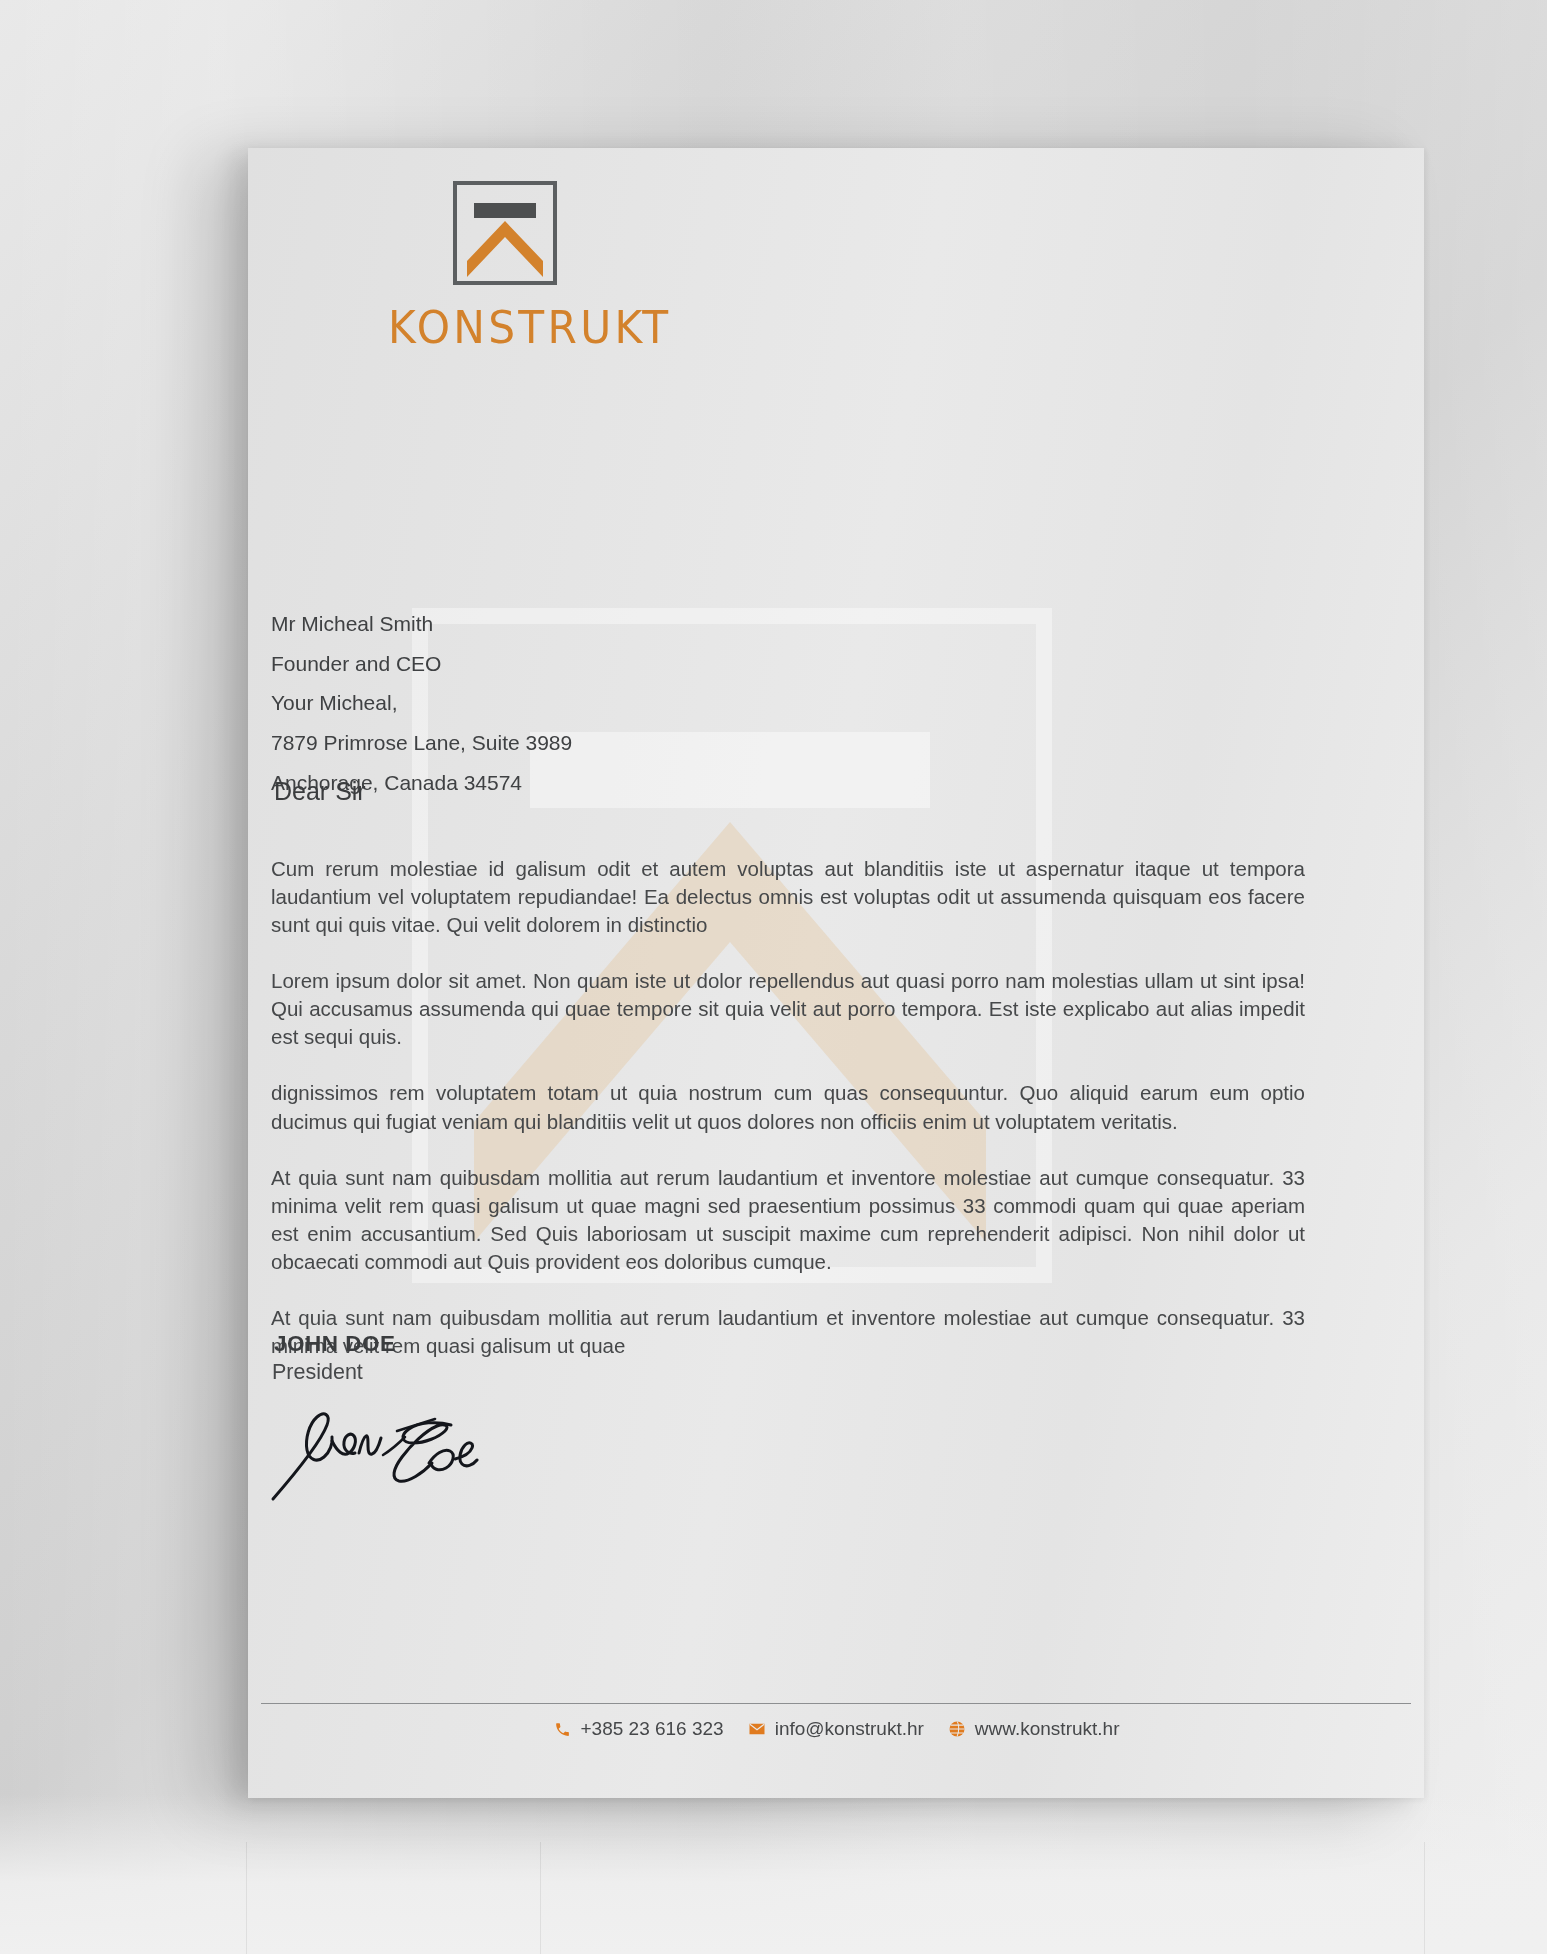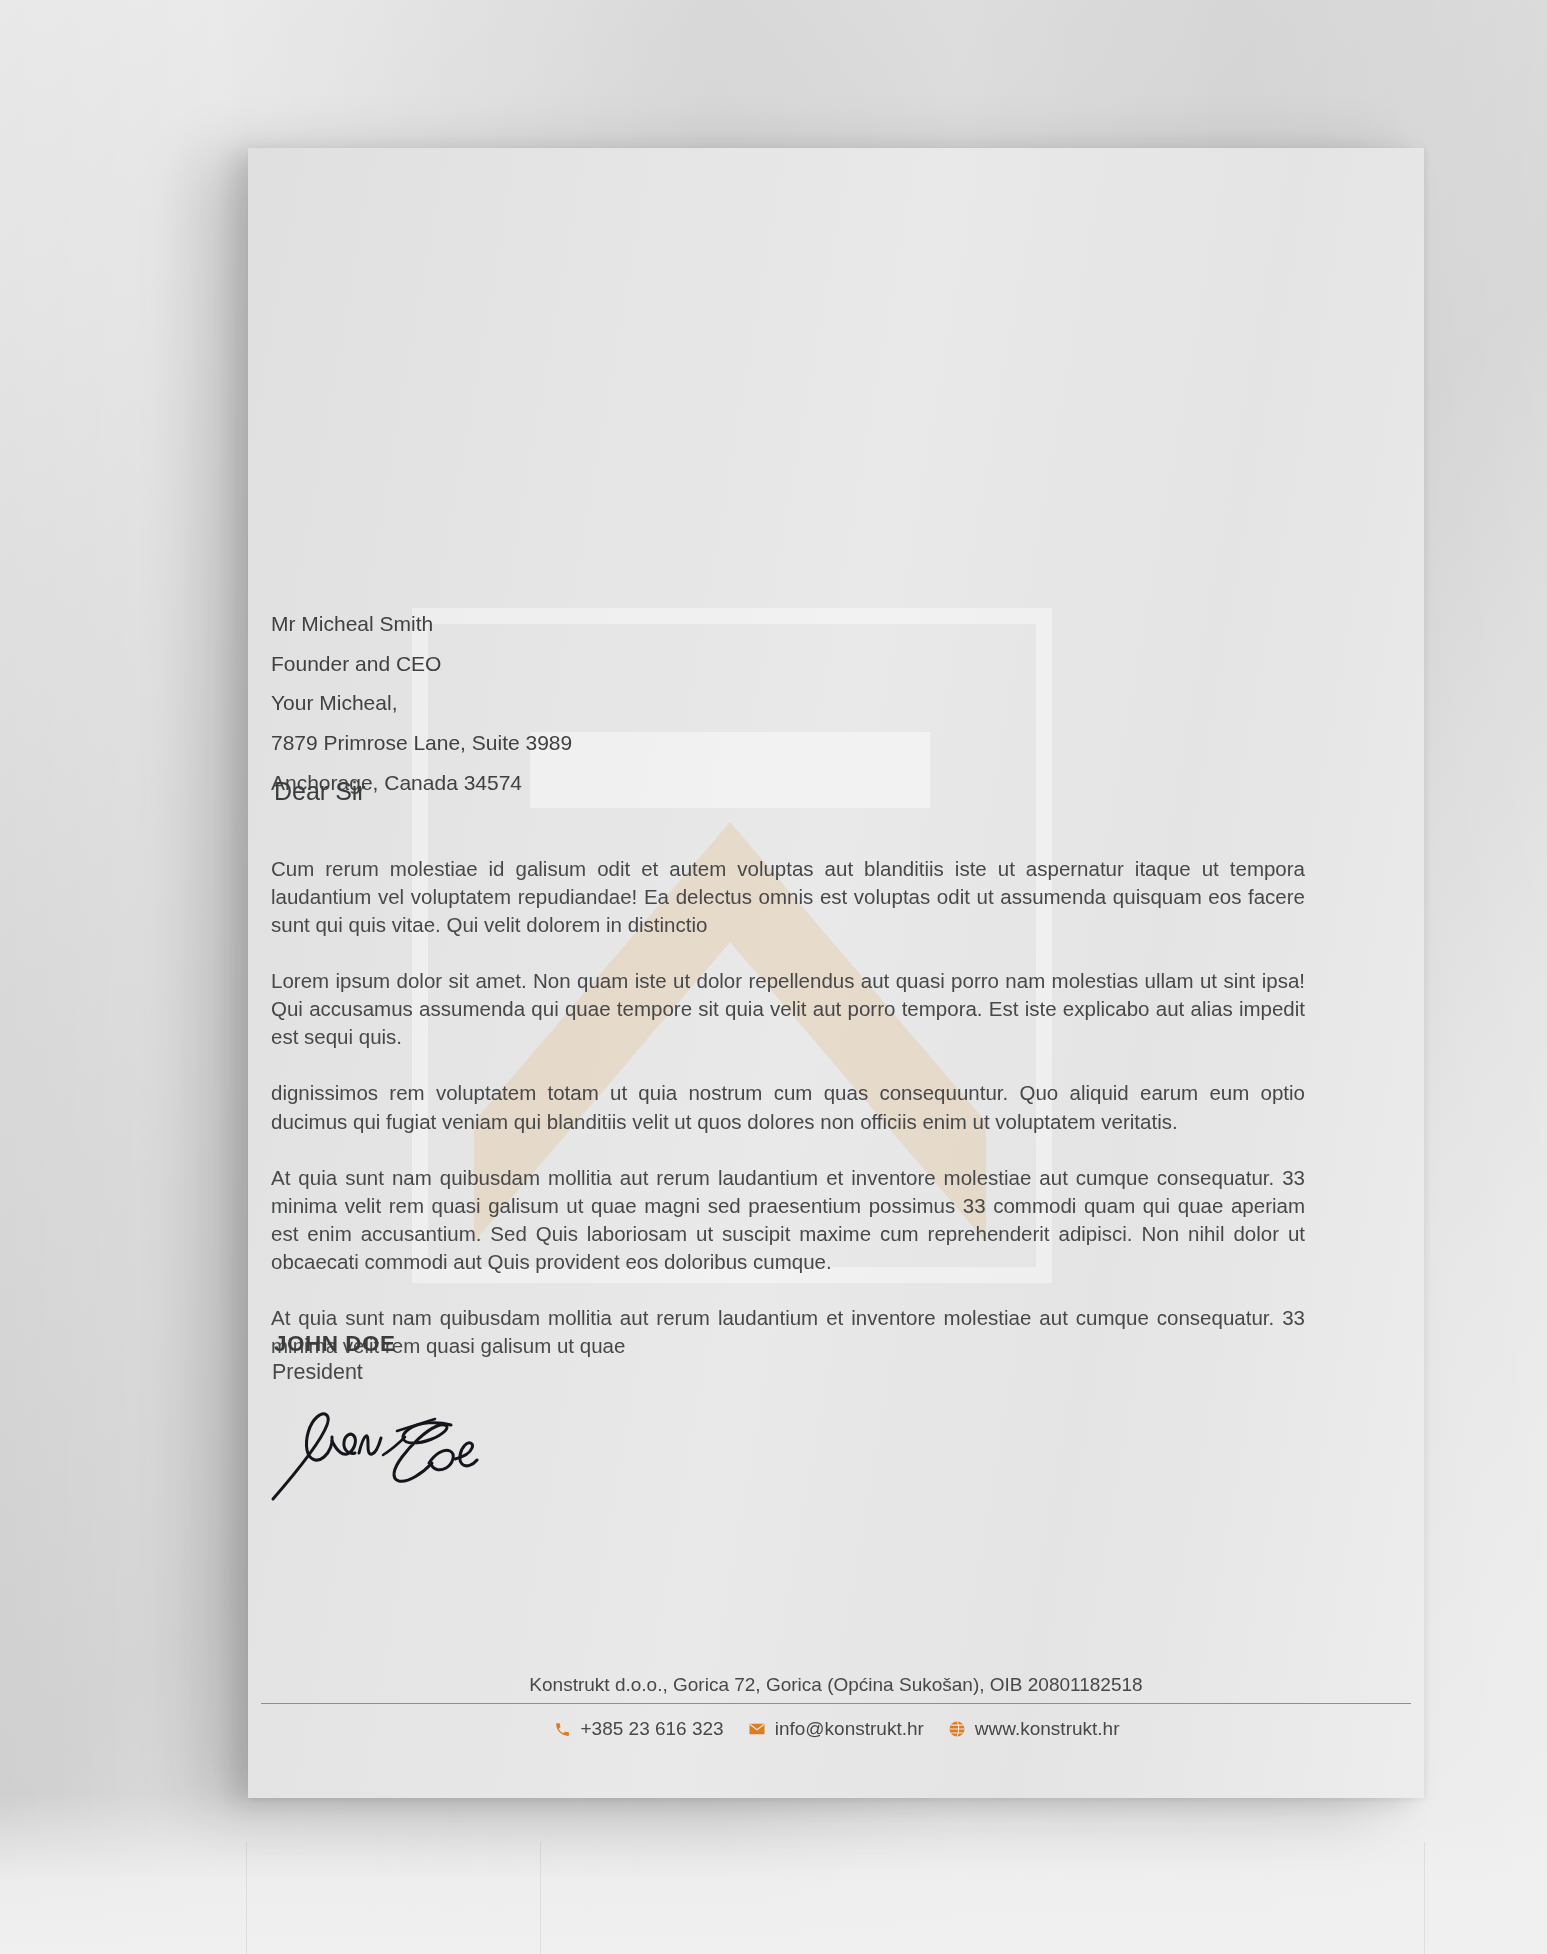--- a/index.html
+++ b/index.html
@@ -257,20 +257,31 @@
   <div class="watermark">
     <div class="wm-frame"></div>
     <div class="wm-bar"></div>
     <div class="wm-chevron">
       <svg width="512" height="420" viewBox="0 0 512 420">
         <polygon points="256,0 512,300 512,420 256,120 0,420 0,300" fill="#e5c9a6" opacity="0.45"></polygon>
       </svg>
     </div>
   </div>
 
+  <div class="logo-block">
+    <div class="logo-mark">
+      <div class="mark-bar"></div>
+      <div class="mark-chevron">
+        <svg width="76" height="56" viewBox="0 0 76 56">
+          <polygon points="38,0 76,40 76,56 38,16 0,56 0,40" fill="#d3822c"></polygon>
+        </svg>
+      </div>
+    </div>
+    <div class="logo-wordmark">KONSTRUKT</div>
+  </div>
 
   <div class="letter">
 
     <div class="recipient">
       <div>Mr Micheal Smith</div>
       <div>Founder and CEO</div>
       <div>Your Micheal,</div>
       <div>7879 Primrose Lane, Suite 3989</div>
       <div>Anchorage, Canada 34574</div>
     </div>
@@ -300,21 +311,20 @@
             <path d="M186 52 C 194 50, 201 46, 203 41 C 205 36, 200 34, 196 38 C 191 43, 189 53, 193 57 C 197 61, 204 58, 208 53" stroke-width="3"></path>
             <path d="M128 24 L 166 12" stroke-width="2.5"></path>
           </g>
         </svg>
       </div>
     </div>
 
   </div>
 
   <div class="footer">
-    <div class="footer-company">Konstrukt d.o.o., Gorica 72, Gorica (Općina Sukošan), OIB 20801182518</div>
     <div class="footer-rule"></div>
     <div class="footer-contact">
       <span class="ico">
         <svg width="17" height="17" viewBox="0 0 24 24" fill="currentColor">
           <path d="M6.6 10.8c1.4 2.8 3.8 5.2 6.6 6.6l2.2-2.2c.3-.3.7-.4 1-.2 1.2.4 2.4.6 3.6.6.6 0 1 .4 1 1V20c0 .6-.4 1-1 1C10.6 21 3 13.4 3 4c0-.6.4-1 1-1h3.4c.6 0 1 .4 1 1 0 1.3.2 2.5.6 3.6.1.4 0 .8-.2 1.1l-2.2 2.1z"></path>
         </svg>
       </span>
       <span class="txt">+385 23 616 323</span>
       <span class="sep"></span>
       <span class="ico">

